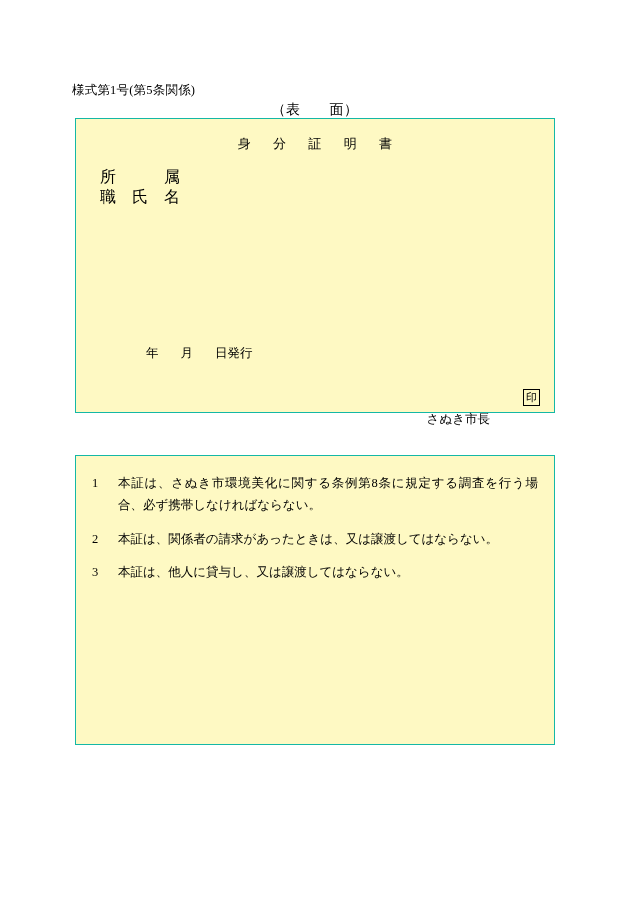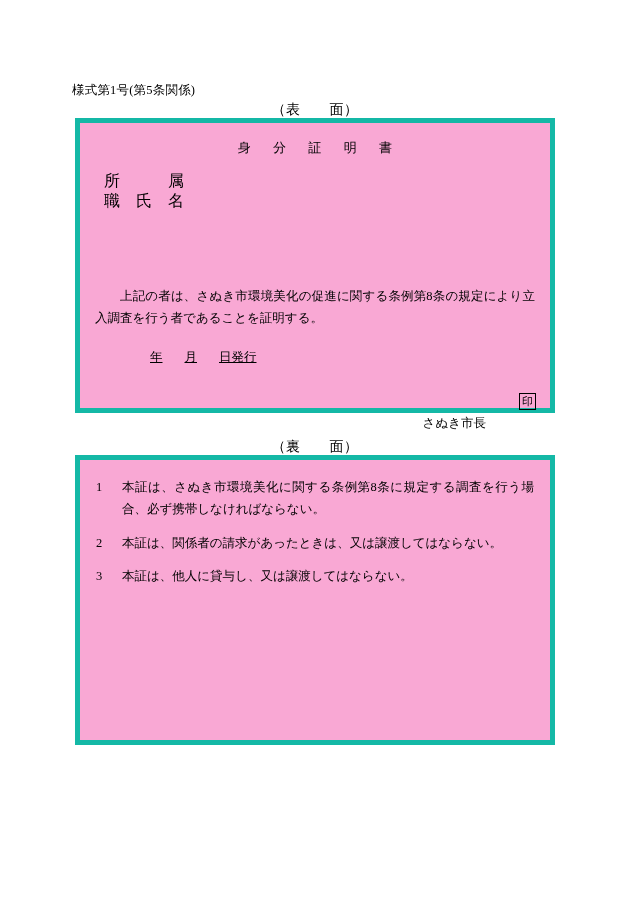--- a/index.html
+++ b/index.html
@@ -36,22 +36,22 @@
     text-align: center;
     font-size: 14px;
     letter-spacing: 0.5px;
   }
   .side-label.front { left: 75px; top: 101px; }
   .side-label.back  { left: 75px; top: 438px; }
 
   .card {
     position: absolute;
     box-sizing: border-box;
-    border: 5px solid #14b8a6;
-    background: #f9a8d4;
+    border: 1px solid #14b8a6;
+    background: #fef9c3;
   }
   .card.front {
     left: 75px;
     top: 118px;
     width: 480px;
     height: 295px;
   }
   .card.back {
     left: 75px;
     top: 455px;
@@ -88,21 +88,20 @@
     text-align: justify;
     text-indent: 2em;
   }
 
   .date-line {
     position: absolute;
     left: 70px;
     top: 226px;
     font-size: 12.5px;
     white-space: nowrap;
-    text-decoration: underline;
   }
   .date-line span.sp { display: inline-block; width: 22px; }
 
   .signer {
     position: absolute;
     right: 64px;
     top: 274px;
     font-size: 12.5px;
     white-space: nowrap;
     margin-top: 18px;
@@ -152,31 +151,29 @@
   <div class="side-label front">（表　　面）</div>
 
   <div class="card front">
     <div class="cert-title">
       <span>身</span><span class="sp"></span><span>分</span><span class="sp"></span><span>証</span><span class="sp"></span><span>明</span><span class="sp"></span><span>書</span>
     </div>
 
     <div class="field affiliation">所　　　属</div>
     <div class="field jobname">職　氏　名</div>
 
-    <div class="body-text">上記の者は、さぬき市環境美化の促進に関する条例第8条の規定により立入調査を行う者であることを証明する。</div>
 
     <div class="date-line">
       <span>年</span><span class="sp"></span><span>月</span><span class="sp"></span><span>日発行</span>
     </div>
 
     <div class="signer">さぬき市長</div>
     <div class="seal">印</div>
   </div>
 
-  <div class="side-label back">（裏　　面）</div>
 
   <div class="card back">
     <div class="notes">
       <div class="note-item">
         <div class="note-num">1</div>
         <div class="note-text">本証は、さぬき市環境美化に関する条例第8条に規定する調査を行う場合、必ず携帯しなければならない。</div>
       </div>
       <div class="note-item">
         <div class="note-num">2</div>
         <div class="note-text">本証は、関係者の請求があったときは、又は譲渡してはならない。</div>

